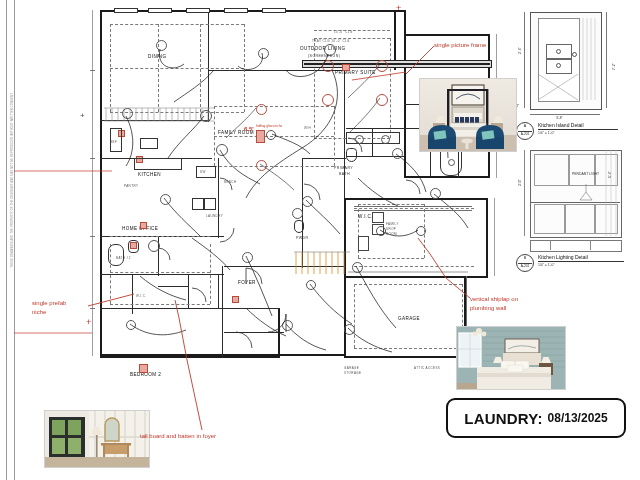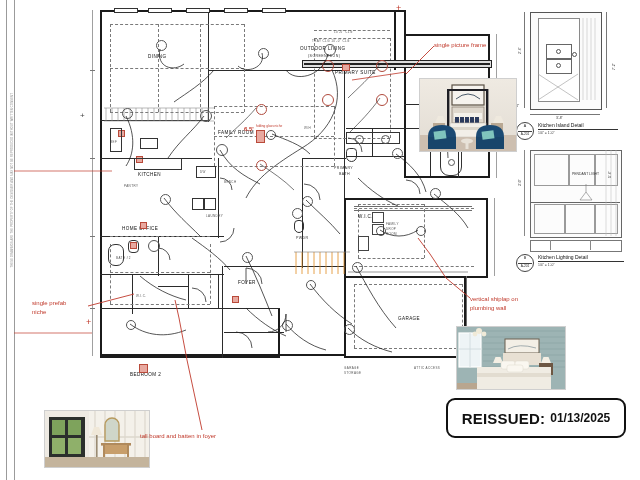--- a/index.html
+++ b/index.html
@@ -661,17 +661,17 @@
   </svg>
 
   <svg class="abs" style="left:14px;top:168px;" width="100" height="6">
     <line x1="0" y1="3" x2="98" y2="3" stroke="#c0392b" stroke-width=".7"></line>
   </svg>
   <svg class="abs" style="left:14px;top:330px;" width="80" height="6">
     <line x1="0" y1="3" x2="78" y2="3" stroke="#c0392b" stroke-width=".7"></line>
   </svg>
 
   <div id="stamp">
-    <span class="big">REISSUED:</span>
-    <span class="dt">01/13/2025</span>
+    <span class="big">LAUNDRY:</span>
+    <span class="dt">08/13/2025</span>
   </div>
 
 </div>
 
 </body></html>

